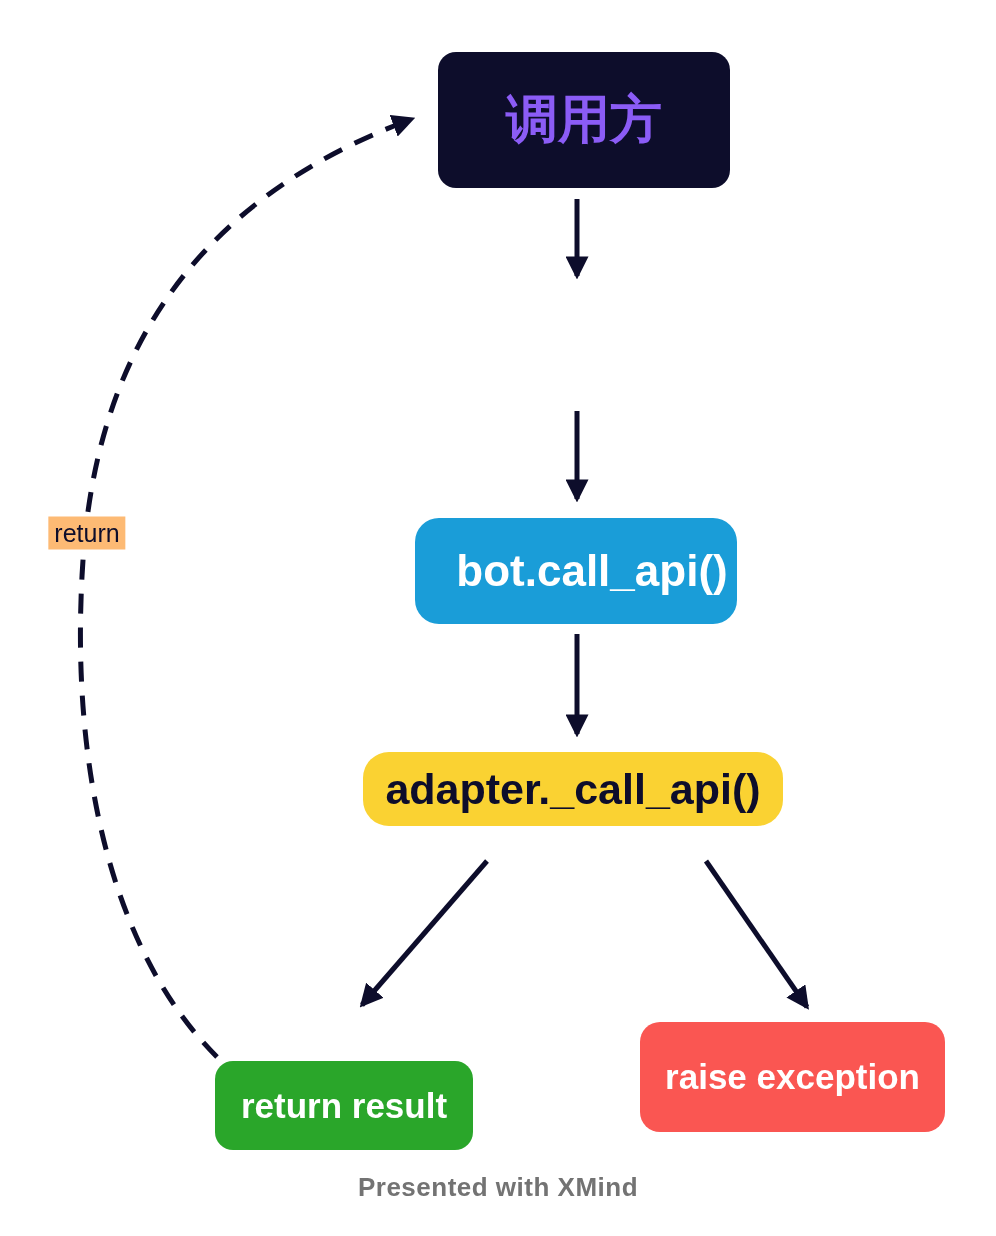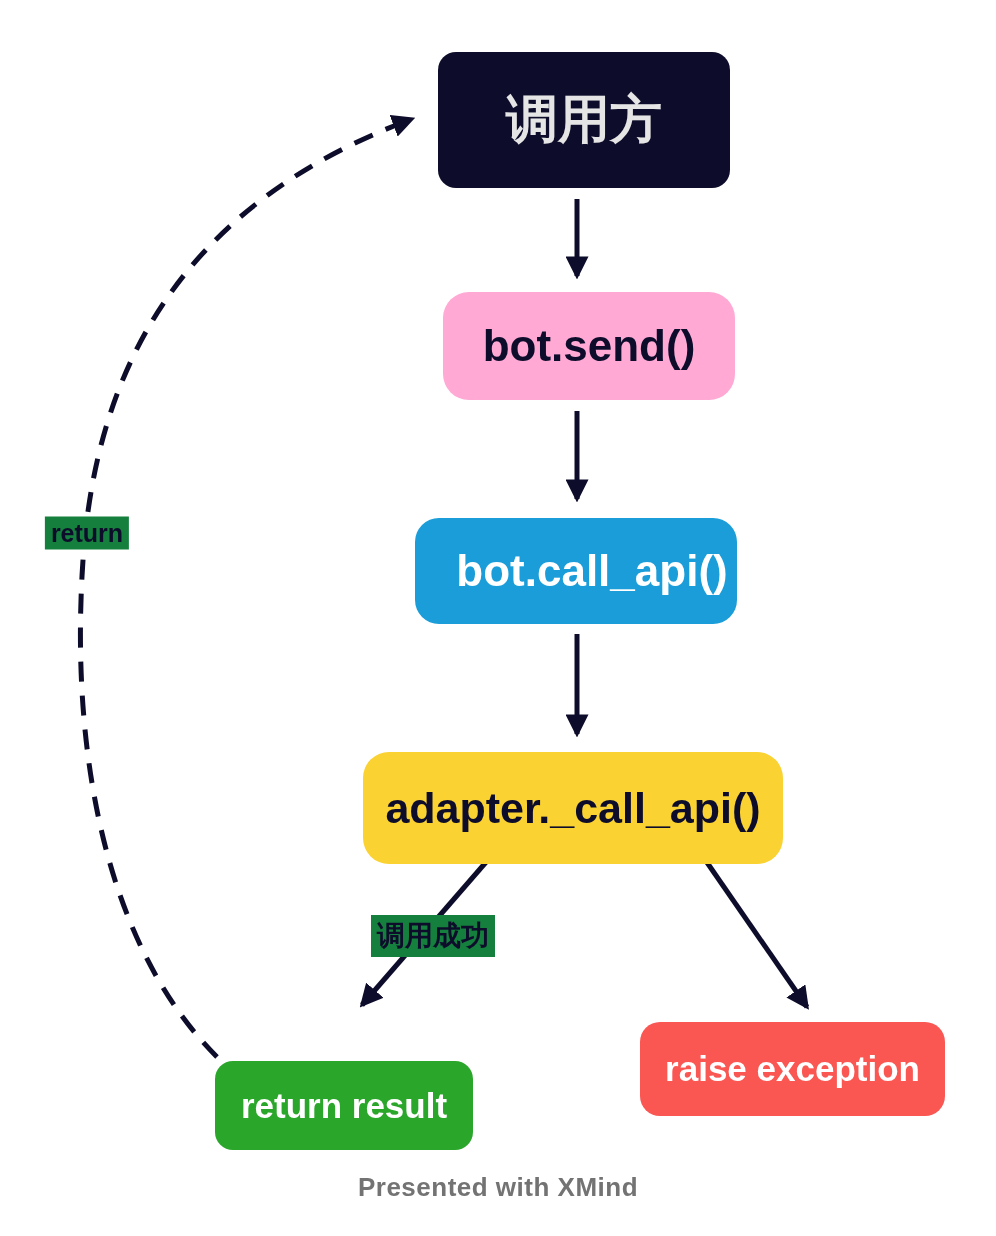--- a/index.html
+++ b/index.html
@@ -21,56 +21,56 @@
     position: absolute;
     display: flex;
     align-items: center;
     justify-content: center;
     box-sizing: border-box;
     text-align: center;
     white-space: nowrap;
   }
   .node-caller {
     left: 438px; top: 52px; width: 292px; height: 136px;
-    background: #0D0D2B; color: #e5e5e5;
+    background: #0D0D2B; color: #8b5cf6;
     border-radius: 18px; font-size: 52px; font-weight: 700;
   }
   .node-bot-send {
     left: 443px; top: 292px; width: 292px; height: 108px;
     background: #FFA9D4; color: #0D0D2B;
     border-radius: 26px; font-size: 44px; font-weight: 600;
   }
   .node-bot-call-api {
     left: 415px; top: 518px; width: 322px; height: 106px;
     background: #1A9DD8; color: #ffffff;
     border-radius: 24px; font-size: 44px; font-weight: 600; padding-left: 32px;
   }
   .node-adapter-call-api {
-    left: 363px; top: 752px; width: 420px; height: 112px;
+    left: 363px; top: 752px; width: 420px; height: 74px;
     background: #FAD232; color: #0D0D2B;
     border-radius: 26px; font-size: 43px; font-weight: 600;
   }
   .node-return-result {
     left: 215px; top: 1021px; width: 258px; height: 89px;
     background: #2AA62A; color: #ffffff;
     border-radius: 18px; font-size: 35px; font-weight: 700; margin-top: 40px;
   }
   .node-raise-exception {
-    left: 640px; top: 1022px; width: 305px; height: 94px;
+    left: 640px; top: 1022px; width: 305px; height: 110px;
     background: #FA5652; color: #ffffff;
     border-radius: 20px; font-size: 35px; font-weight: 700;
   }
   .edge-label {
     position: absolute;
     transform: translate(-50%, -50%);
-    background: #15803d;
+    background: #fdba74;
     color: #0D0D2B;
     padding: 2px 6px;
     font-size: 28px;
-    font-weight: 700;
+    font-weight: 400;
     white-space: nowrap;
   }
   .edge-label-success { left: 433px; top: 936px; }
   .edge-label-failure { left: 758px; top: 936px; }
   .edge-label-return  { left: 87px;  top: 533px; font-size: 25px; }
   .footer {
     position: absolute;
     left: 498px; top: 1172px;
     transform: translateX(-50%);
     color: #737373;
@@ -102,40 +102,36 @@
 
     <path d="M706 861 L807 1007" stroke="#0D0D2B" stroke-width="5" fill="none" marker-end="url(#ah)"></path>
 
     <path d="M217 1057 C 105 945, 70 750, 83 560 C 96 370, 180 205, 412 119" stroke="#0D0D2B" stroke-width="5" fill="none" stroke-dasharray="20 14" marker-end="url(#ah)"></path>
   </svg>
 
   <div class="node node-caller">
     <span>调用方</span>
   </div>
 
-  <div class="node node-bot-send">
-    <span>bot.send()</span>
-  </div>
 
   <div class="node node-bot-call-api">
     <span>bot.call_api()</span>
   </div>
 
   <div class="node node-adapter-call-api">
     <span>adapter._call_api()</span>
   </div>
 
   <div class="node node-return-result">
     <span>return result</span>
   </div>
 
   <div class="node node-raise-exception">
     <span>raise exception</span>
   </div>
 
-  <div class="edge-label edge-label-success">调用成功</div>
 
 
   <div class="edge-label edge-label-return">return</div>
 
   <div class="footer">Presented with XMind</div>
 
 </div>
 
 </body></html>

